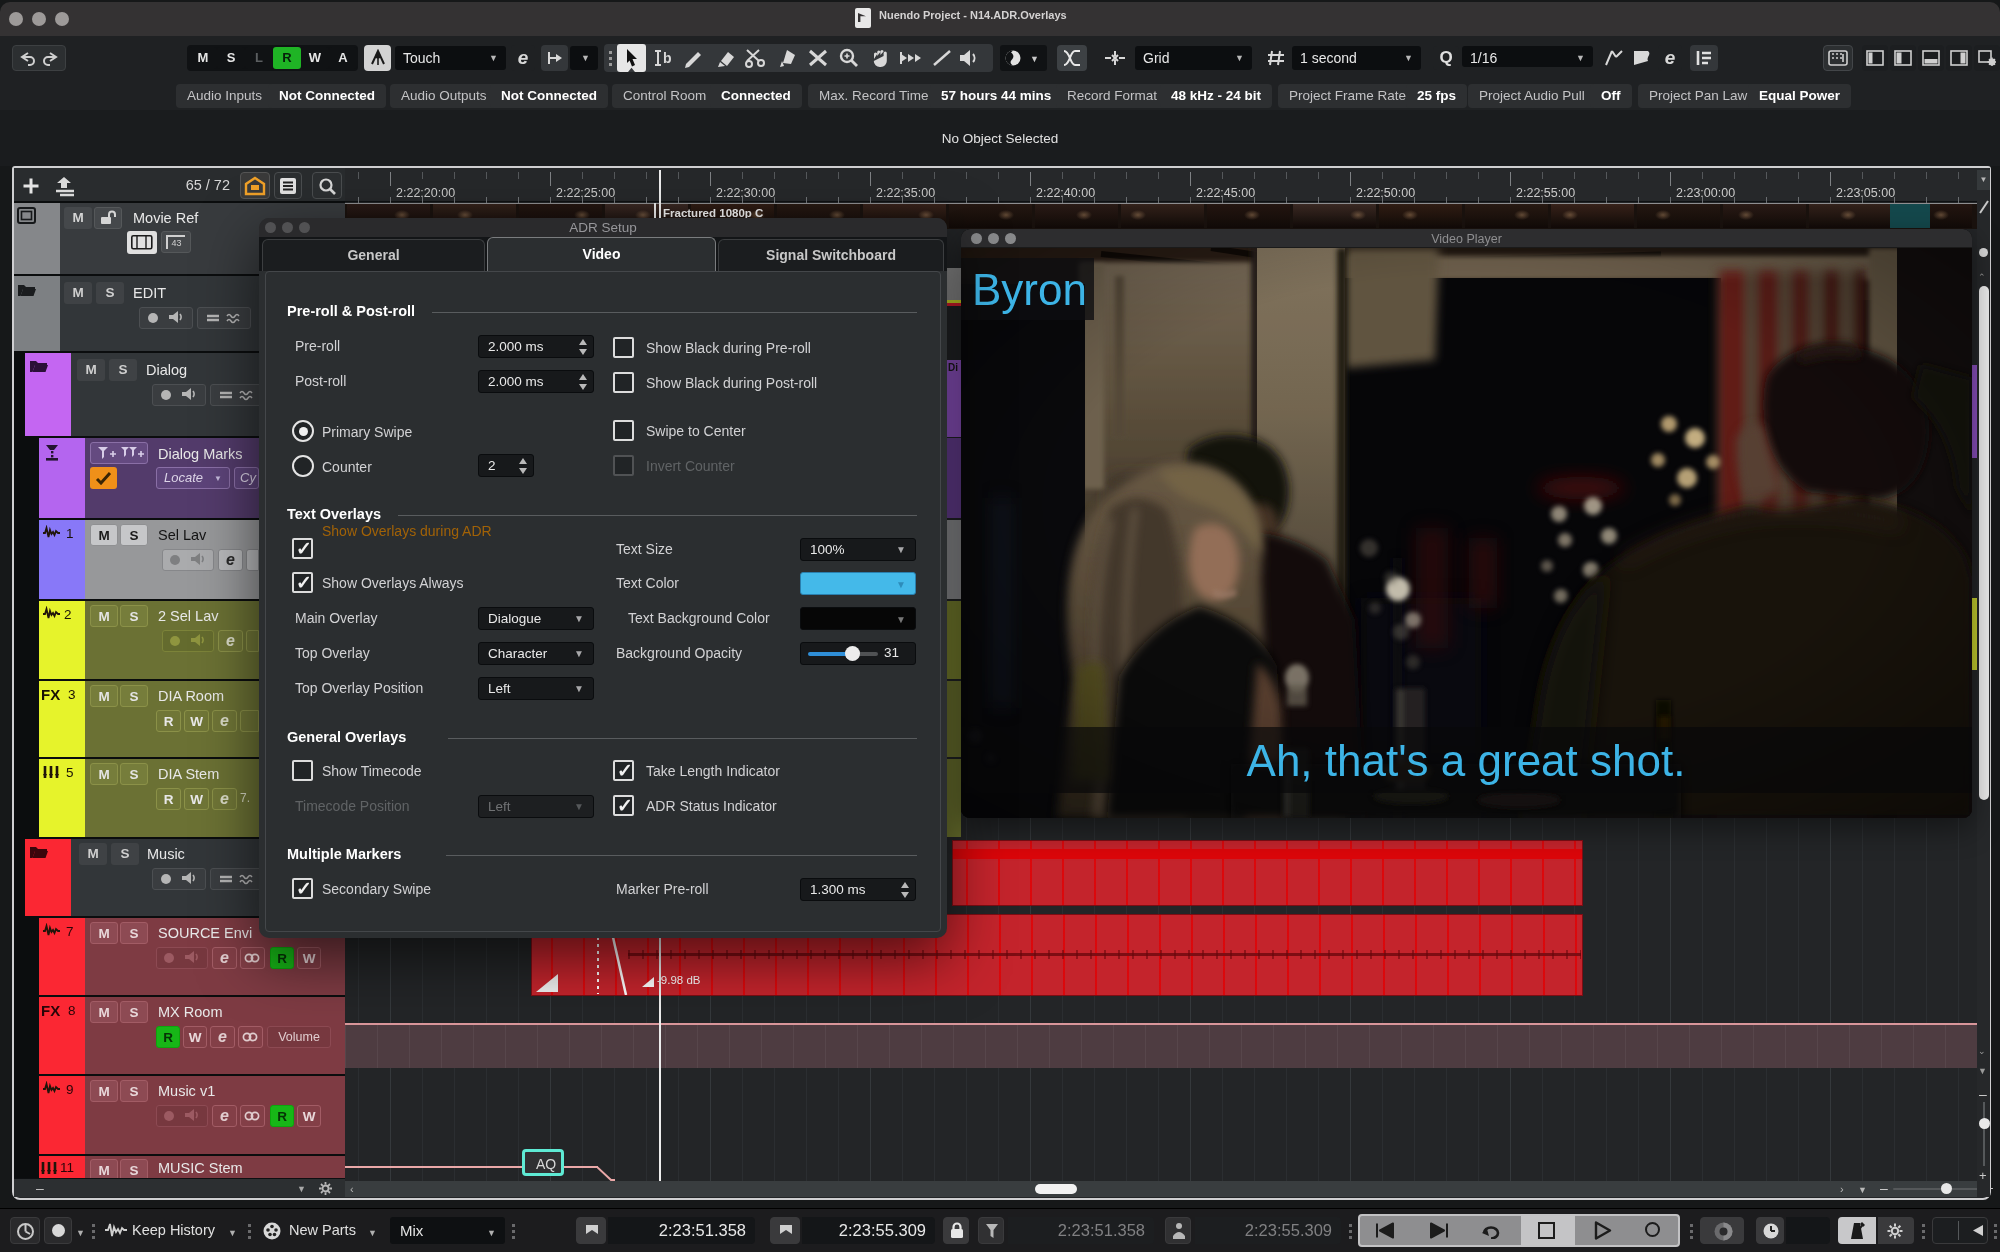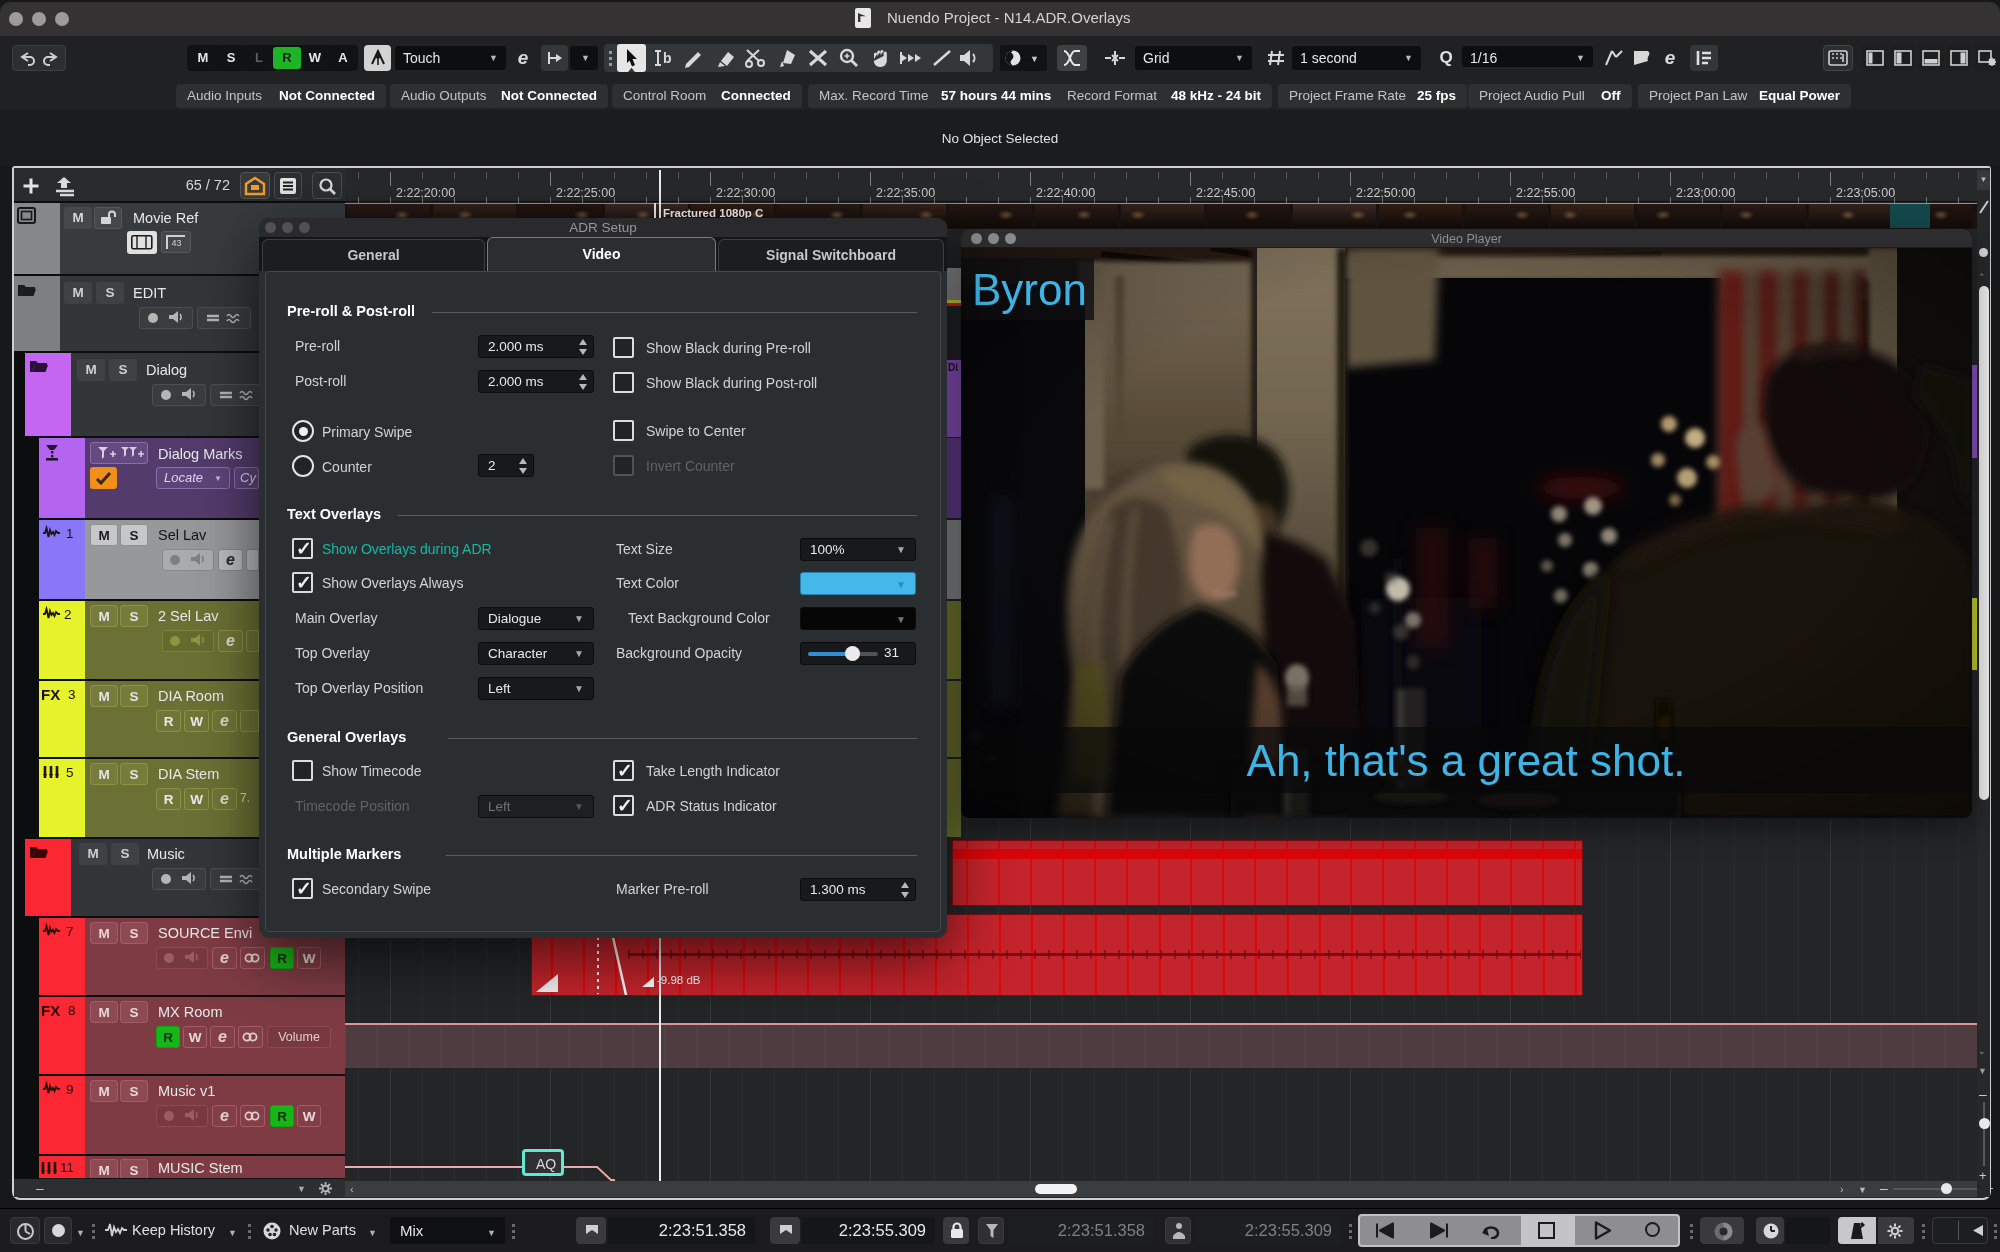--- a/index.html
+++ b/index.html
@@ -31,21 +31,21 @@
 </style></head>
 <body>
 <div id="stage">
 
 <div class="ab" id="titlebar" style="left:0;top:2px;width:2000px;height:34px;background:#343233;border-radius:10px 10px 0 0;"></div>
 <div class="ab" style="left:9px;top:12px;width:14px;height:14px;border-radius:50%;background:#9d9a99;"></div>
 <div class="ab" style="left:32px;top:12px;width:14px;height:14px;border-radius:50%;background:#9d9a99;"></div>
 <div class="ab" style="left:55px;top:12px;width:14px;height:14px;border-radius:50%;background:#9d9a99;"></div>
 <div class="ab" style="left:855px;top:8px;width:16px;height:20px;background:#e8e8e8;border-radius:2px;"></div>
 <div class="ab" style="left:858px;top:13px;width:8px;height:9px;background:#343233;clip-path:polygon(0 0,100% 35%,30% 35%,30% 100%,0 100%);"></div>
-<div class="ab" style="left:879px;top:9px;color:#d4d2d2;font-size:15px;font-weight:normal;margin-left:8px;">Nuendo Project - N14.ADR.Overlays</div>
+<div class="ab" style="left:879px;top:9px;color:#d4d2d2;font-size:11px;font-weight:bold;">Nuendo Project - N14.ADR.Overlays</div>
 
 <div class="ab" id="toolbar" style="left:0;top:36px;width:2000px;height:44px;background:#1f2123;"></div>
 <div class="tbtn" style="left:12px;top:45px;width:54px;height:26px;background:#2c2f31;border:1px solid #3d4042;">
   <svg width="44" height="16" viewBox="0 0 44 16">
         <path d="M11 3 L5 7 L11 11 M5 7 h8 a4 4 0 0 1 0 8 h-2" stroke="#cfcfcf" stroke-width="2" fill="none"></path>
         <path d="M33 3 L39 7 L33 11 M39 7 h-8 a4 4 0 0 0 0 8 h2" stroke="#cfcfcf" stroke-width="2" fill="none"></path>
       </svg>
 </div>
 <div class="ab" style="left:187px;top:45px;width:171px;height:26px;background:#101214;border-radius:4px;"></div>
 <div class="ms" style="left:189px;top:47px;background:#101214;">M</div>
@@ -905,21 +905,21 @@
 <div class="cbox" style="left:613px;top:420px;"></div>
 <div class="dlg-label" style="left:646px;top:423px;color:#d2d2d4;">Swipe to Center</div>
 <div class="ab" style="left:292px;top:455px;width:22px;height:22px;border:2.5px solid #e4e4e4;border-radius:50%;background:#212426;"></div>
 <div class="dlg-label" style="left:322px;top:459px;color:#d2d2d4;">Counter</div>
 <div class="dlg-field" style="left:478px;top:454px;width:56px;height:23px;background:#17191b;color:#e9e9e9;line-height:22px;padding-left:9px;">2<div class="spin"></div></div>
 <div class="cbox" style="left:613px;top:455px;border-color:#505254;"></div>
 <div class="dlg-label" style="left:646px;top:458px;color:#606365;">Invert Counter</div>
 <div class="dlg-head" style="left:287px;top:506px;">Text Overlays</div>
 <div class="ab" style="left:398px;top:515px;width:519px;height:1px;background:#595c5e;"></div>
 <div class="cbox ck" style="left:292px;top:538px;"></div>
-<div class="dlg-label" style="left:322px;top:541px;color:#14b8a6;">Show Overlays during ADR</div>
+<div class="dlg-label" style="left:322px;top:523px;color:#a16207;">Show Overlays during ADR</div>
 <div class="dlg-label" style="left:616px;top:541px;color:#d2d2d4;">Text Size</div>
 <div class="dlg-field" style="left:800px;top:538px;width:116px;height:23px;background:#17191b;color:#e9e9e9;line-height:22px;padding-left:9px;">100%<span style="position:absolute;right:9px;top:0;color:#a8a8aa;font-size:10px;">▼</span></div>
 <div class="cbox ck" style="left:292px;top:572px;"></div>
 <div class="dlg-label" style="left:322px;top:575px;color:#d2d2d4;">Show Overlays Always</div>
 <div class="dlg-label" style="left:616px;top:575px;color:#d2d2d4;">Text Color</div>
 <div class="dlg-field" style="left:800px;top:572px;width:116px;height:23px;background:#44b9e9;border-color:#2a7fae;">
       <span style="position:absolute;right:9px;top:0;color:#2d8cba;font-size:10px;line-height:23px;">▼</span>
     </div>
 <div class="dlg-label" style="left:295px;top:610px;color:#d2d2d4;">Main Overlay</div>
 <div class="dlg-field" style="left:478px;top:607px;width:116px;height:23px;background:#17191b;color:#e9e9e9;line-height:22px;padding-left:9px;">Dialogue<span style="position:absolute;right:9px;top:0;color:#a8a8aa;font-size:10px;">▼</span></div>

